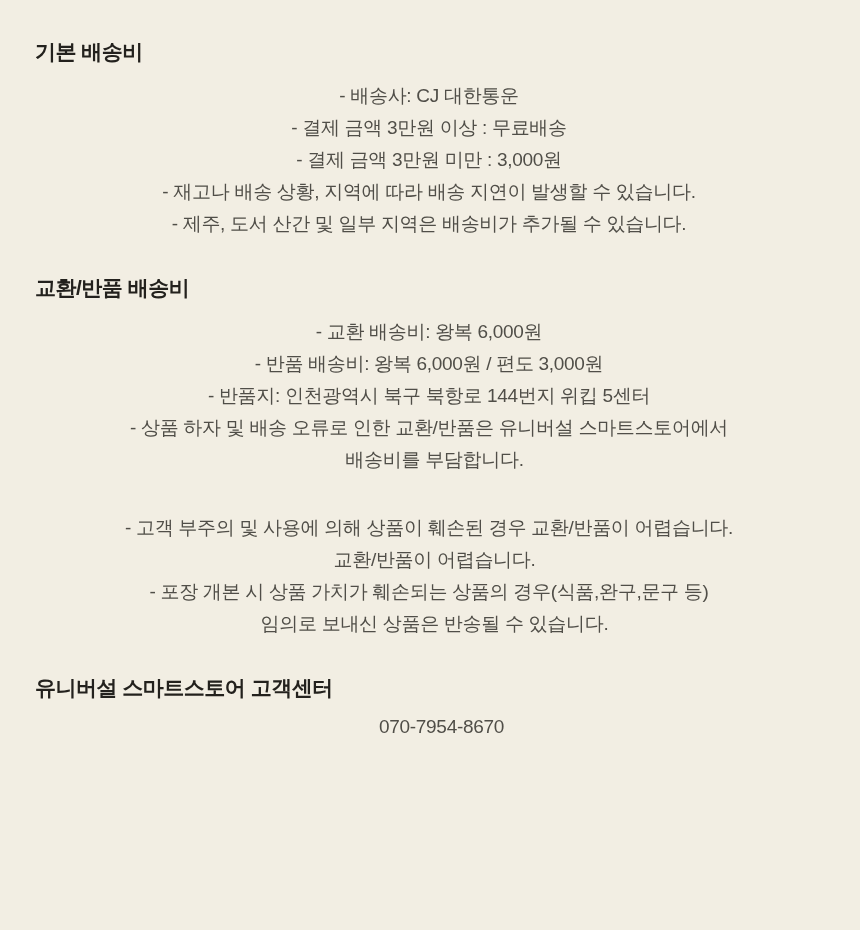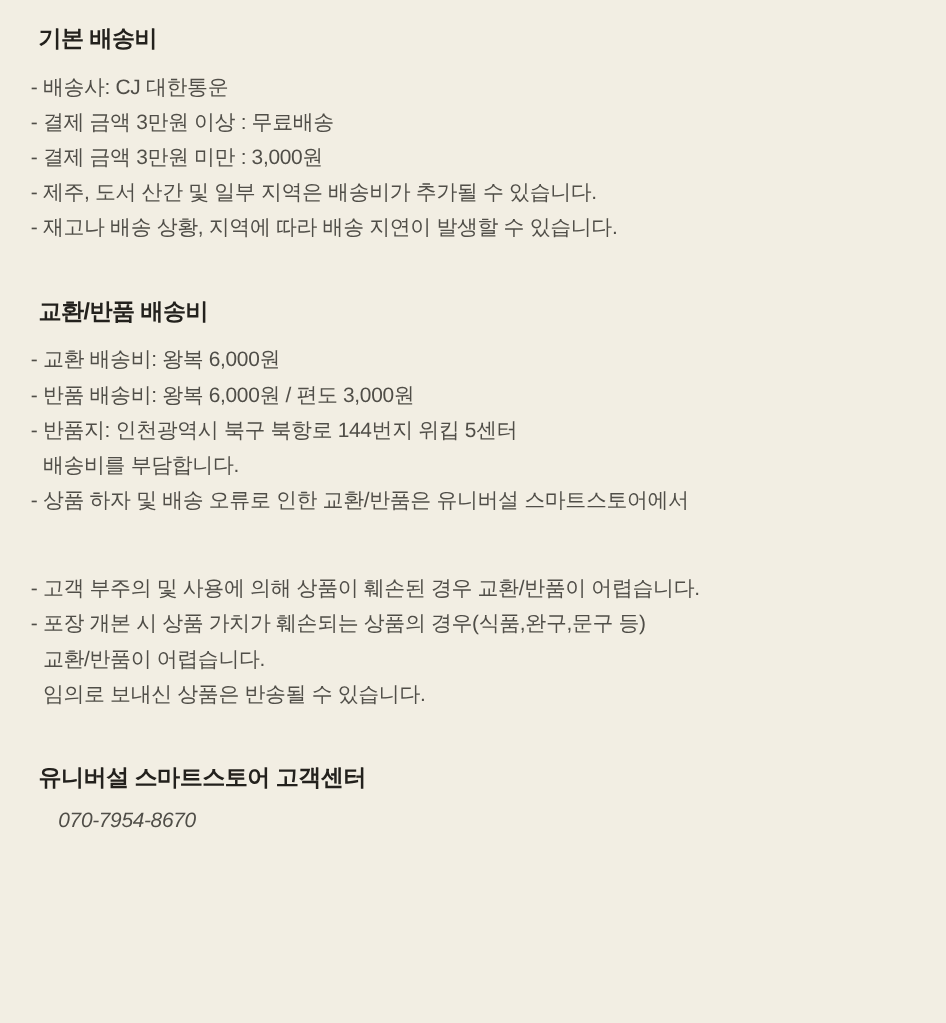--- a/index.html
+++ b/index.html
@@ -9,25 +9,25 @@
     height: 930px;
     background: #f2eee3;
     font-family: "Liberation Sans", "DejaVu Sans", sans-serif;
     overflow: hidden;
   }
 
   .page {
     width: 860px;
     height: 930px;
     background: #f2eee3;
-    padding: 24px 30px 0 28px;
+    padding: 40px 30px 0 28px;
   }
 
   section.policy-section + section.policy-section {
-    margin-top: 48px;
+    margin-top: 36px;
   }
 
   .section-title {
     font-size: 21px;
     line-height: 24px;
     font-weight: 700;
     color: #23211d;
     margin-left: 7px;
     letter-spacing: -0.5px;
   }
@@ -35,67 +35,67 @@
   .lines {
     margin-top: 16px;
   }
 
   .line {
     font-size: 19px;
     line-height: 32px;
     color: #504e48;
     letter-spacing: -0.3px;
     white-space: pre;
+    text-align: center;
   }
 
   
   .line.cont {
     padding-left: 11px;
   }
 
   
   .cc .lines { margin-top: 12px; }
   .cc .line {
     padding-left: 25px;
     line-height: 30px;
-    font-style: italic;
   }
 </style>
 </head>
 <body>
 
 <div class="page">
 
   <section class="policy-section">
     <h3 class="section-title">기본 배송비</h3>
     <div class="lines">
       <p class="line">- 배송사: CJ 대한통운</p>
       <p class="line">- 결제 금액 3만원 이상 : 무료배송</p>
       <p class="line">- 결제 금액 3만원 미만 : 3,000원</p>
+      <p class="line">- 재고나 배송 상황, 지역에 따라 배송 지연이 발생할 수 있습니다.</p>
       <p class="line">- 제주, 도서 산간 및 일부 지역은 배송비가 추가될 수 있습니다.</p>
-      <p class="line">- 재고나 배송 상황, 지역에 따라 배송 지연이 발생할 수 있습니다.</p>
     </div>
   </section>
 
   <section class="policy-section">
     <h3 class="section-title">교환/반품 배송비</h3>
     <div class="lines">
       <p class="line">- 교환 배송비: 왕복 6,000원</p>
       <p class="line">- 반품 배송비: 왕복 6,000원 / 편도 3,000원</p>
       <p class="line">- 반품지: 인천광역시 북구 북항로 144번지 위킵 5센터</p>
+      <p class="line">- 상품 하자 및 배송 오류로 인한 교환/반품은 유니버설 스마트스토어에서</p>
       <p class="line cont">배송비를 부담합니다.</p>
-      <p class="line">- 상품 하자 및 배송 오류로 인한 교환/반품은 유니버설 스마트스토어에서</p>
     </div>
   </section>
 
   <section class="policy-section">
     <div class="lines">
       <p class="line">- 고객 부주의 및 사용에 의해 상품이 훼손된 경우 교환/반품이 어렵습니다.</p>
+      <p class="line cont">교환/반품이 어렵습니다.</p>
       <p class="line">- 포장 개본 시 상품 가치가 훼손되는 상품의 경우(식품,완구,문구 등)</p>
-      <p class="line cont">교환/반품이 어렵습니다.</p>
       <p class="line cont">임의로 보내신 상품은 반송될 수 있습니다.</p>
     </div>
   </section>
 
   <section class="policy-section cc">
     <h3 class="section-title">유니버설 스마트스토어 고객센터</h3>
     <div class="lines">
       <p class="line">070-7954-8670</p>
     </div>
   </section>

